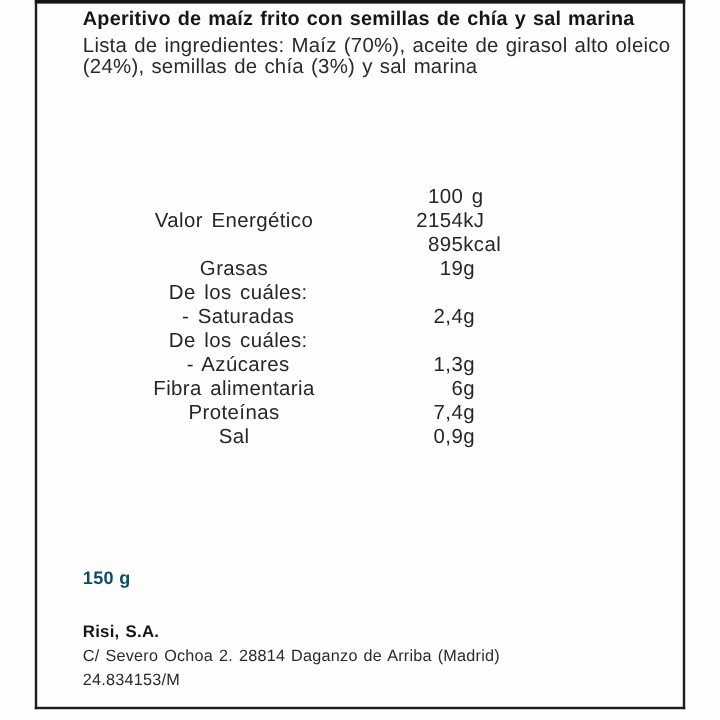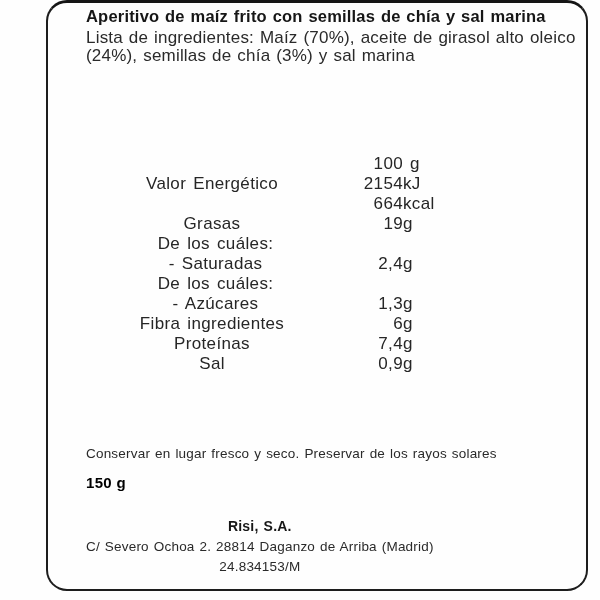--- a/index.html
+++ b/index.html
@@ -11,31 +11,30 @@
     position: relative;
     width: 600px;
     height: 600px;
     background: #fefefe;
     overflow: hidden;
     font-family: "Liberation Sans", "DejaVu Sans", sans-serif;
     color: #1f1f1f;
   }
   .frame {
     position: absolute;
-    left: 46px;
+    left: 29px;
     top: 0;
     width: 542px;
     height: 591px;
     box-sizing: border-box;
     border-top: 3px solid #151515;
     border-left: 2px solid #1d1d1d;
     border-right: 2px solid #1d1d1d;
     border-bottom: 2px solid #1d1d1d;
     background: #fefefe;
-    border-radius: 21px;
   }
   .title {
     position: absolute;
     left: 38px;
     top: 4px;
     margin: 0;
     width: 520px;
     font-size: 16.5px;
     font-weight: bold;
     letter-spacing: 0.2px;
@@ -84,36 +83,35 @@
     color: #2a2a2a;
   }
   .weight {
     position: absolute;
     left: 38px;
     top: 471px;
     margin: 0;
     font-size: 15px;
     font-weight: bold;
     letter-spacing: 0.3px;
-    color: #000000;
+    color: #0c4a6e;
   }
   .company {
     position: absolute;
     left: 38px;
     top: 513px;
     margin: 0;
   }
   .company p {
     margin: 0;
     font-size: 13.5px;
     line-height: 20.5px;
     letter-spacing: 0.2px;
     word-spacing: 1px;
     color: #2a2a2a;
-    text-align: center;
   }
   .company .company-name {
     font-weight: bold;
     font-size: 14px;
     color: #161616;
   }
 </style>
 </head>
 <body>
 
@@ -131,21 +129,21 @@
           <td class="num">100</td>
           <td class="unit"> g</td>
         </tr>
         <tr>
           <td class="lbl">Valor Energético</td>
           <td class="num">2154</td>
           <td class="unit">kJ</td>
         </tr>
         <tr>
           <td class="lbl"></td>
-          <td class="num">664</td>
+          <td class="num">895</td>
           <td class="unit">kcal</td>
         </tr>
         <tr>
           <td class="lbl">Grasas</td>
           <td class="num">19</td>
           <td class="unit">g</td>
         </tr>
         <tr class="indent">
           <td class="lbl">De los cuáles:</td>
           <td class="num"></td>
@@ -160,38 +158,37 @@
           <td class="lbl">De los cuáles:</td>
           <td class="num"></td>
           <td class="unit"></td>
         </tr>
         <tr class="indent">
           <td class="lbl">- Azúcares</td>
           <td class="num">1,3</td>
           <td class="unit">g</td>
         </tr>
         <tr>
-          <td class="lbl">Fibra ingredientes</td>
+          <td class="lbl">Fibra alimentaria</td>
           <td class="num">6</td>
           <td class="unit">g</td>
         </tr>
         <tr>
           <td class="lbl">Proteínas</td>
           <td class="num">7,4</td>
           <td class="unit">g</td>
         </tr>
         <tr>
           <td class="lbl">Sal</td>
           <td class="num">0,9</td>
           <td class="unit">g</td>
         </tr>
       </tbody>
     </table>
 
-    <p class="storage">Conservar en lugar fresco y seco. Preservar de los rayos solares</p>
 
     <p class="weight">150 g</p>
 
     <div class="company">
       <p class="company-name">Risi, S.A.</p>
       <p>C/ Severo Ochoa 2. 28814 Daganzo de Arriba (Madrid)</p>
       <p>24.834153/M</p>
     </div>
 
   </div>

